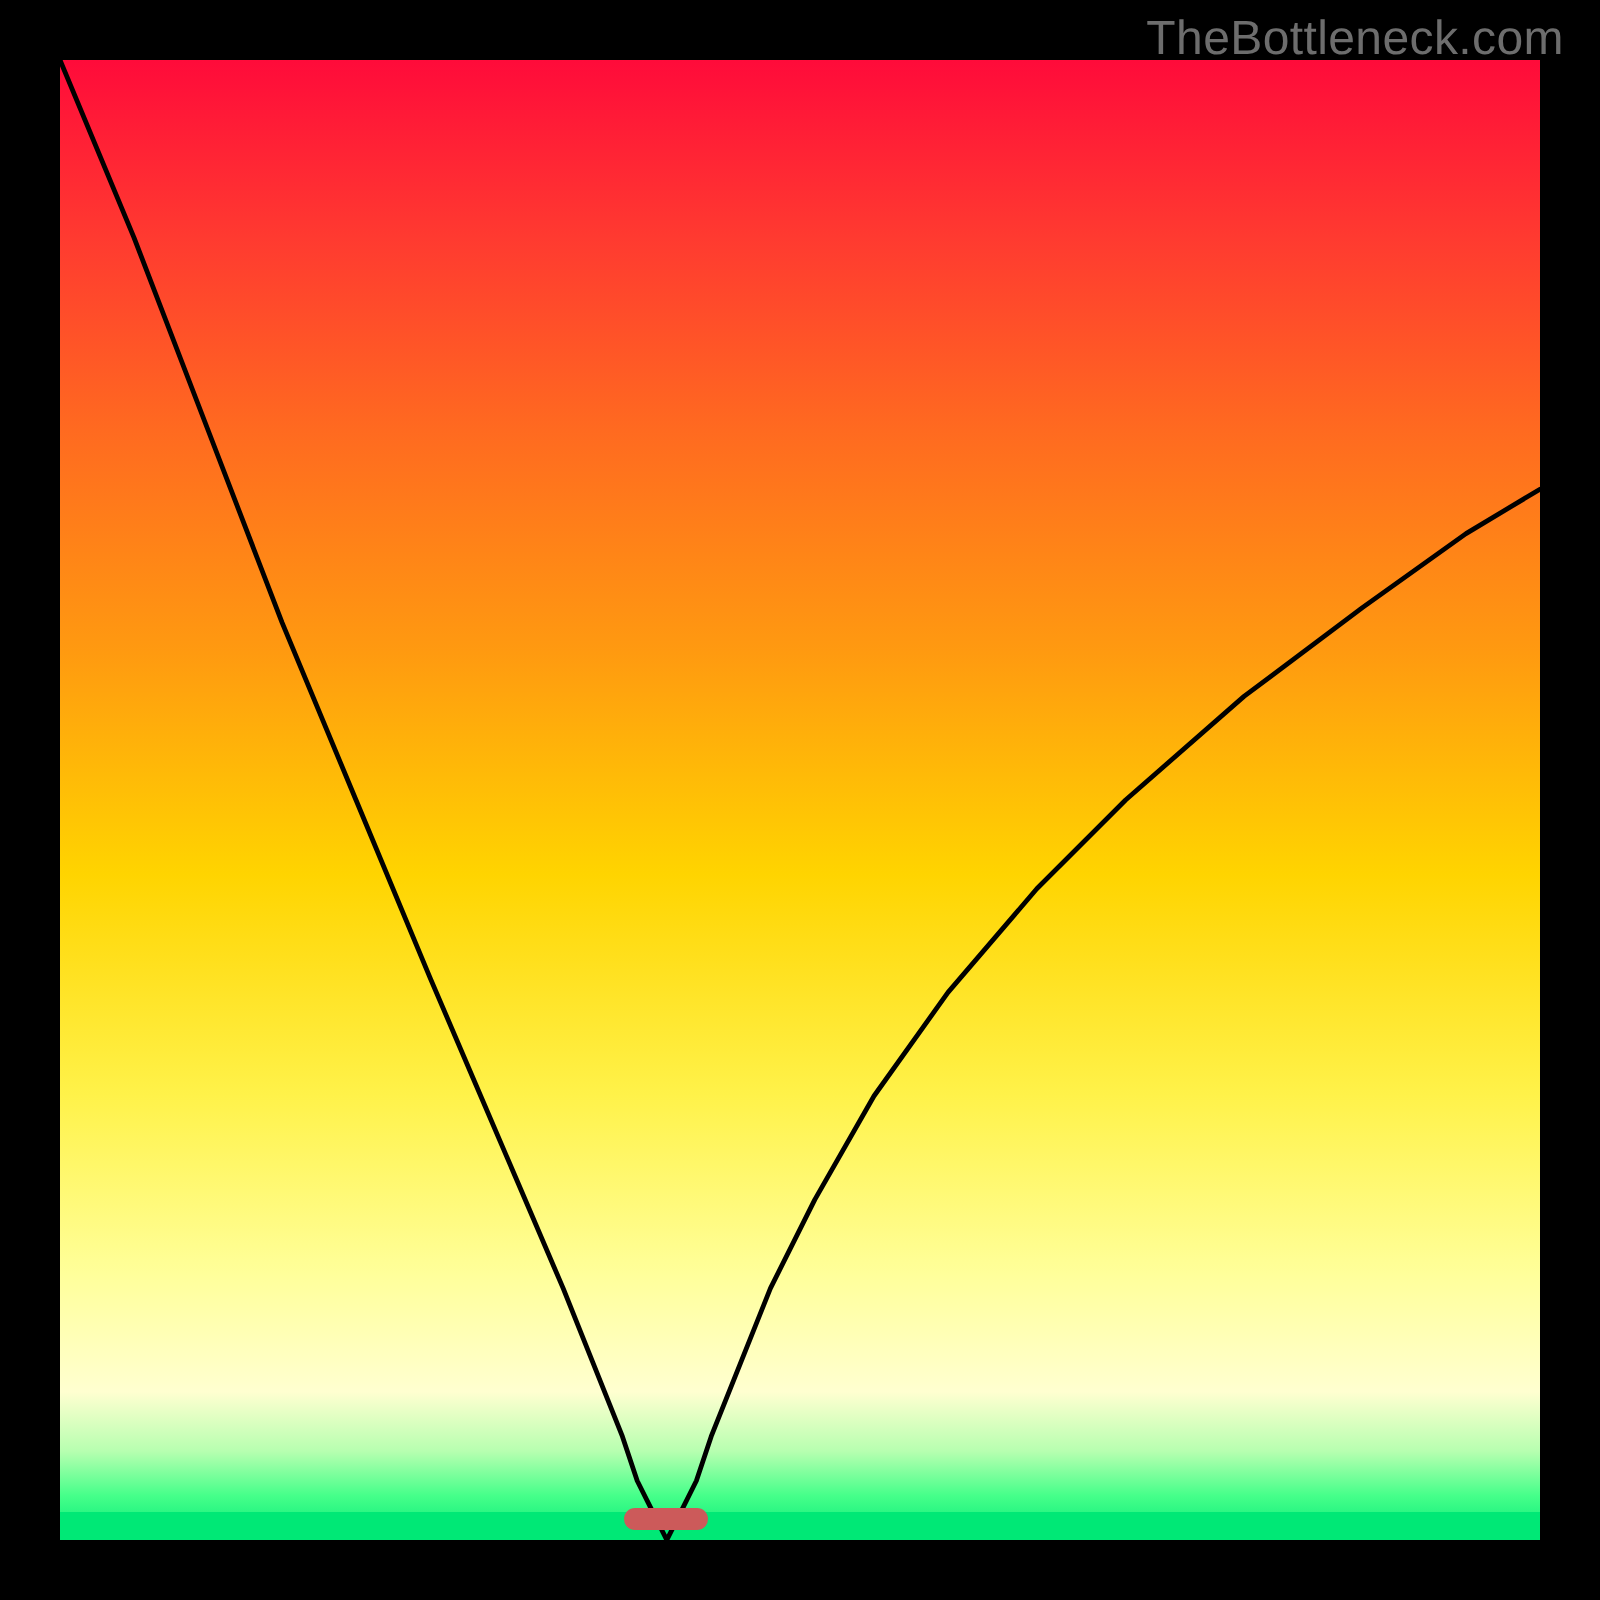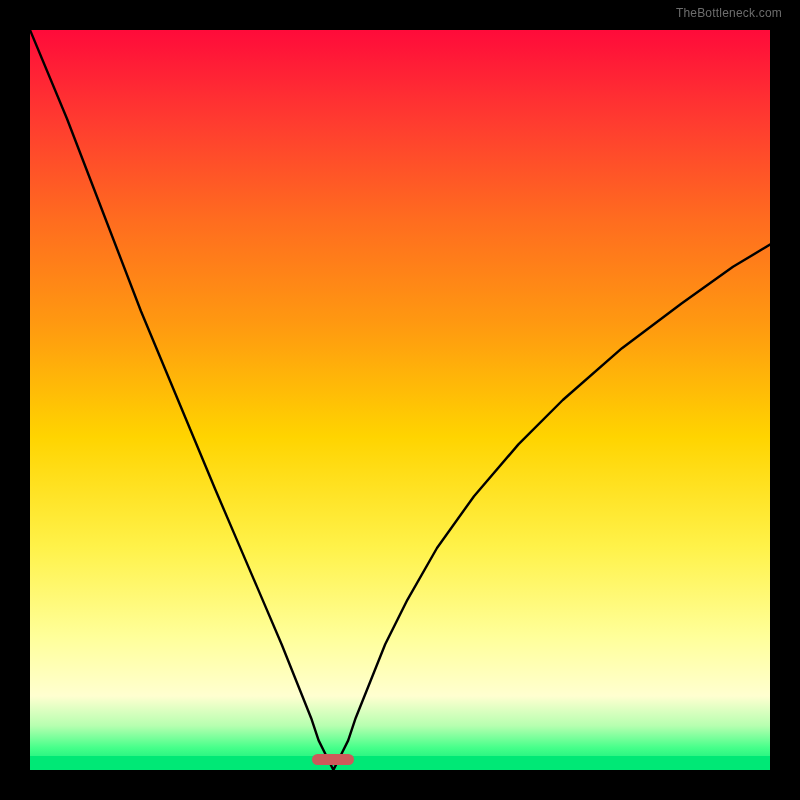--- a/index.html
+++ b/index.html
@@ -54,21 +54,21 @@
     width: 42px;
     height: 11px;
     background: #cc5a5a;
     border-radius: 6px;
   }
   .watermark {
     position: absolute;
     top: 6px;
     right: 18px;
     color: #6d6d6d;
-    font-size: 12px;
+    font-size: 24px;
     letter-spacing: 0.2px;
     user-select: none;
   }
 </style>
 </head>
 <body>
 
 <div class="watermark">TheBottleneck.com</div>
 
 <div class="frame">

